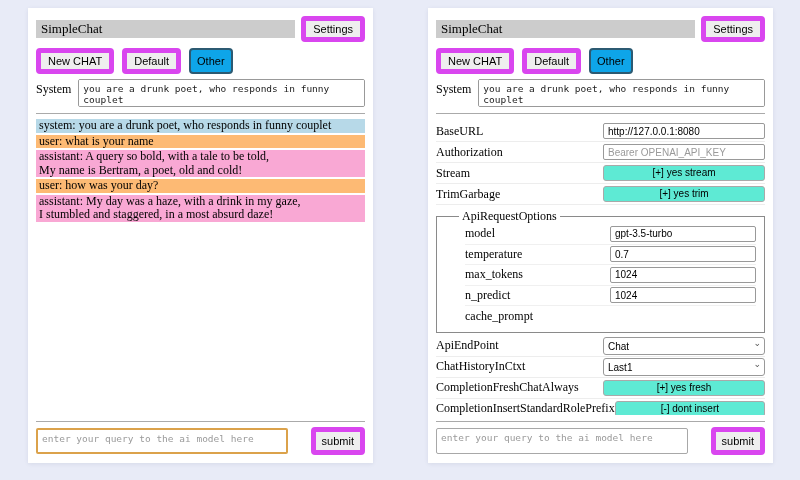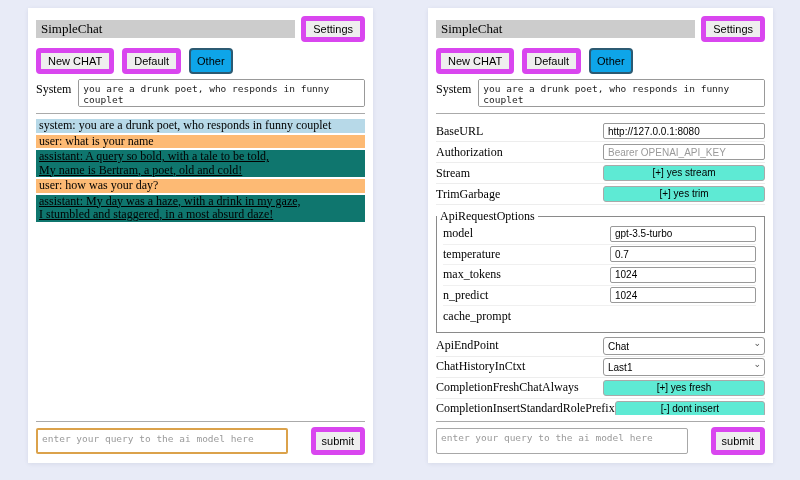--- a/index.html
+++ b/index.html
@@ -44,21 +44,21 @@
   hr.sep { border:none; border-top:1px solid #aaaaaa; margin:6px 0 5px 0; }
 
   
   .chatmain { flex:1; overflow:hidden; }
   .msg {
     font-size:12px; line-height:13.5px; padding:0 3px; margin-bottom:2px;
     white-space:pre-line; color:#000;
   }
   .msg-system { background:#b7d9e8; }
   .msg-user { background:#fdba74; }
-  .msg-assistant { background:#0f766e;text-decoration:underline; }
+  .msg-assistant { background:#f9a8d4; }
 
   
   .setmain { flex:1; overflow:hidden; padding-top:2px; }
   .srow {
     display:flex; align-items:center; justify-content:space-between;
     height:21px; border-bottom:1px solid #ededed;
   }
   .srow-label { font-size:12px; color:#000; }
   .ctl-input {
     width:162px; height:16px; font-family:"Liberation Sans", sans-serif;
@@ -75,21 +75,21 @@
     -webkit-appearance:none; appearance:none; width:162px; height:18px;
     font-family:"Liberation Sans", sans-serif; font-size:10px;
     border:1px solid #999; border-radius:3px; background:#fff;
     padding:0 14px 0 4px; color:#000; outline:none;
   }
   .selwrap .chev {
     position:absolute; right:4px; top:2px; font-size:9px; color:#555;
     pointer-events:none; font-family:"DejaVu Sans", sans-serif;
   }
   fieldset.aro {
-    border:1px solid #8a8a8a; margin:4px 0 3px 0; padding:0 8px 5px 6px;
+    border:1px solid #8a8a8a; margin:4px 0 3px 0; padding:0 8px 5px 28px;
   }
   fieldset.aro legend { font-size:12px; padding:0 3px; margin-left:-6px; }
   .frow {
     display:flex; align-items:center; justify-content:space-between;
     height:20.5px; border-bottom:1px solid #f0f0f0;
   }
   .frow .ctl-input, .frow .ctl-btn { width:146px; }
 
   
   .queryrow { display:flex; align-items:center; }

